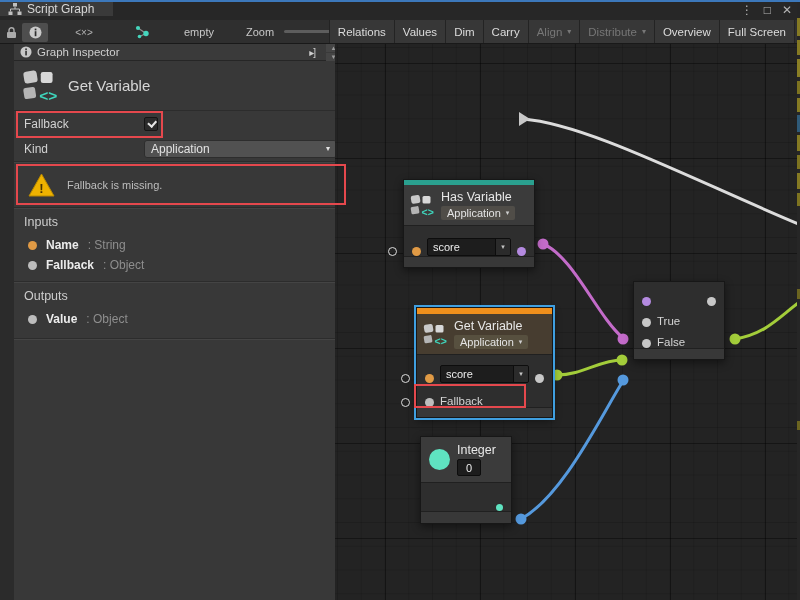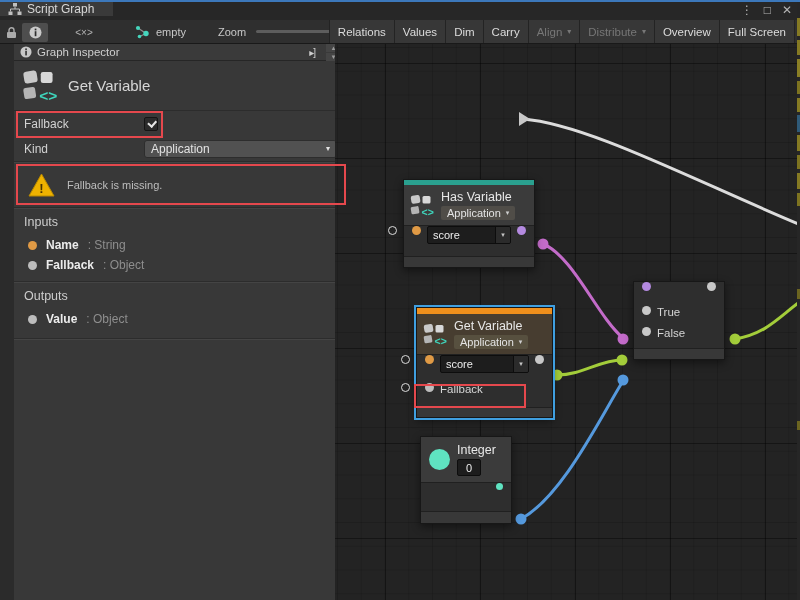--- a/index.html
+++ b/index.html
@@ -11,21 +11,21 @@
   .accent { position:absolute; left:0; top:0; width:800px; height:2px; background:#3c78bb; }
   .tabbar { position:absolute; left:0; top:2px; width:800px; height:18px; background:#272727; display:flex; align-items:flex-start; }
   .tab { width:113px; background:#3a3a3a; display:flex; align-items:center; gap:5px; padding:0 8px; font-size:12px; color:#d8d8d8; }
   .winctl { position:absolute; right:8px; top:2px; height:16px; display:flex; gap:11px; align-items:center; color:#b5b5b5; font-size:12px; }
   .winctl span { cursor:default; line-height:16px; }
 
   .toolbar { position:absolute; left:0; top:20px; width:800px; height:24px; background:#2f2f2f; border-bottom:1px solid #191919; }
   .tool-abs { position:absolute; top:0; height:23px; display:flex; align-items:center; }
   .minibtn { height:19px; margin-top:2px; display:flex; align-items:center; justify-content:center; border-radius:2px; }
   .minibtn.active { background:#4e4e4e; }
-  .tool-label { font-size:11px; color:#c8c8c8; }
+  .tool-label { font-size:11px; color:#c8c8c8;margin-left:28px; }
   .slider-track { position:relative; width:95px; height:3px; background:#5d5d5d; border-radius:2px; }
   .slider-handle { position:absolute; right:-2px; top:-5px; width:13px; height:13px; border-radius:50%; background:#9b9b9b; }
   .tb-group { position:absolute; right:5px; top:0; height:23px; display:flex; }
   .tbtn { display:flex; align-items:center; gap:5px; padding:0 8px; font-size:11.5px; color:#dcdcdc; background:#373737; border-left:1px solid #232323; white-space:nowrap; }
   .tbtn:last-child { border-right:1px solid #232323; }
   .tbtn.disabled { color:#777; }
   .dd-arr { font-size:8px; color:inherit; }
 
   
   .panel { position:absolute; left:14px; top:44px; width:335px; height:556px; background:#383838; border-right:2px solid #161616; }
@@ -71,21 +71,21 @@
   .node { position:absolute; z-index:2; background:#2e2e2e; border:1px solid #171717; box-shadow:0 3px 8px rgba(0,0,0,.45); font-size:12px; }
   .node.selected { box-shadow:0 0 0 2px #3f9fe0, 0 3px 8px rgba(0,0,0,.45); }
   .nbar { height:6px; }
   .nhead { background:#3b3b3b; display:flex; align-items:center; gap:7px; padding:5px 8px 5px 6px; border-bottom:1px solid #202020; }
   .nhead .col { display:flex; flex-direction:column; gap:2px; align-items:flex-start; }
   .ntitle { color:#e8e8e8; font-size:12.5px; white-space:nowrap; }
   .nsub { color:#9a9a9a; font-size:11px; }
   .pill { background:#504d48; border-radius:2px; padding:1px 6px; font-size:11px; color:#e4e4e4; display:inline-flex; align-items:center; gap:5px; }
   .pill .dd-arr { font-size:7px; color:#cfcfcf; }
   .nbody { background:#2e2e2e; }
-  .nrow { display:flex; align-items:flex-start; gap:6px; padding:0 8px; position:relative; }
+  .nrow { display:flex; align-items:flex-end; gap:6px; padding:0 8px; position:relative; }
   .nfoot { height:10px; background:#383838; border-top:1px solid #202020; }
   .ring { position:absolute; left:-16px; width:9px; height:9px; border:1.5px solid #dcdcdc; border-radius:50%; }
   .nfield { flex:1; height:18px; background:#1d1d1d; border:1px solid #0d0d0d; border-radius:2px; display:flex; align-items:center; overflow:hidden; }
   .nfield .txt { flex:1; padding:0 5px; font-size:11px; color:#ececec; }
   .nfield .arr { width:15px; align-self:stretch; background:#2b2b2b; border-left:1px solid #0d0d0d; display:flex; align-items:center; justify-content:center; font-size:7px; color:#c5c5c5; }
   .port-label { font-size:11.5px; color:#d5d5d5; }
   .tri-out { position:absolute; width:0; height:0; border-top:7px solid transparent; border-bottom:7px solid transparent; border-left:11px solid #c8c8c8; z-index:2; }
   .int-field { width:24px; height:17px; background:#1d1d1d; border:1px solid #0d0d0d; border-radius:2px; color:#ececec; font-size:11px; display:flex; align-items:center; justify-content:center; }
 
   .edge-strip { position:absolute; right:0; top:2px; width:3px; height:598px; background:#262626; z-index:50; display:block; }

